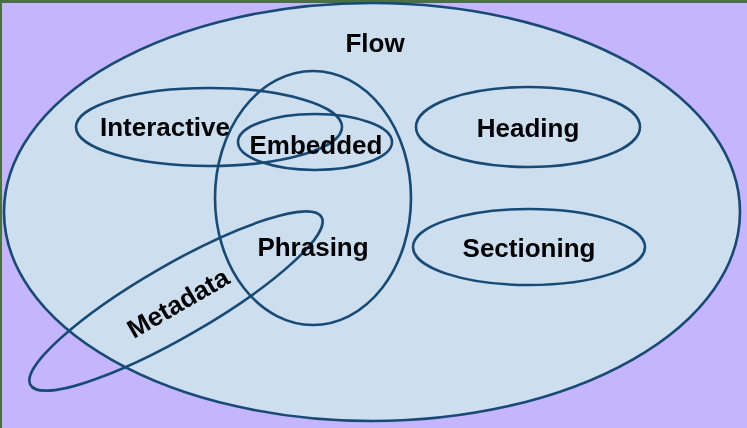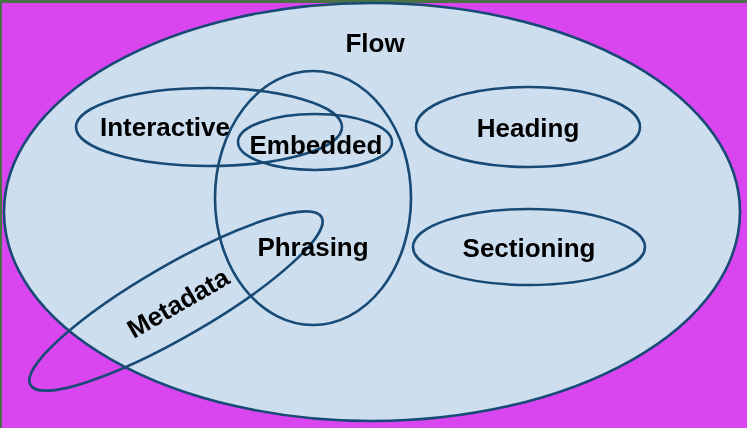--- a/index.html
+++ b/index.html
@@ -9,21 +9,21 @@
   body {
     width: 747px;
     height: 428px;
     overflow: hidden;
     font-family: "Liberation Sans", sans-serif;
   }
   .canvas {
     position: relative;
     width: 747px;
     height: 428px;
-    background: #d946ef; 
+    background: #c4b5fd; 
   }
   .canvas svg {
     position: absolute;
     left: 0;
     top: 0;
     display: block;
   }
   .set-ellipse {
     fill: none;
     stroke: #174A75; 

